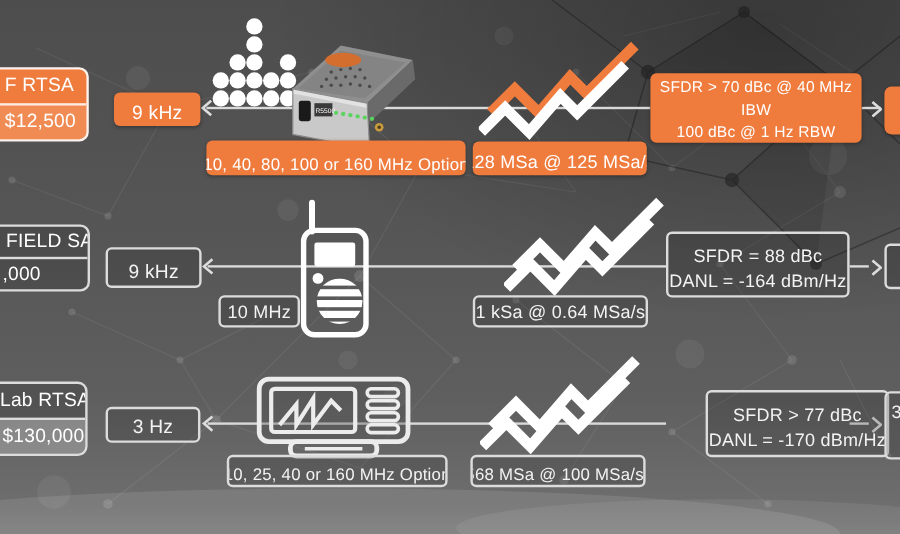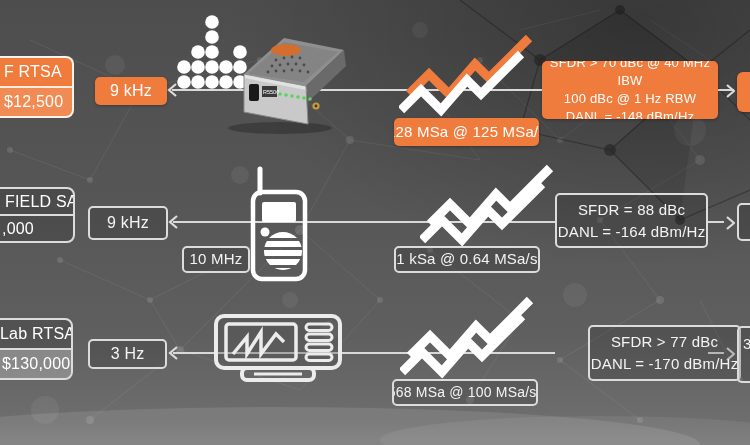--- a/index.html
+++ b/index.html
@@ -2,21 +2,21 @@
 <html><head>
 <meta charset="utf-8">
 <style>
   html,body{margin:0;padding:0;background:#333;}
   .canvas{
     position:relative;width:750px;height:445px;overflow:hidden;
     background:linear-gradient(180deg,#4d4d4d 0%,#565656 45%,#5f5f5f 75%,#6e6e6e 95%,#787878 100%);
     font-family:"Liberation Sans",sans-serif;color:#fff;
   }
   .abs{position:absolute;box-sizing:border-box;}
-  .box{display:flex;align-items:center;justify-content:center;text-align:center;
+  .box{display:flex;align-items:flex-end;justify-content:center;text-align:center;
        line-height:1.25;letter-spacing:.2px;overflow:hidden;}
   .orange{background:#ef7b3d;border-radius:5px;color:#fff;box-shadow:0 1px 3px rgba(0,0,0,.28);}
   .outl{border:2px solid #dcdcdc;border-radius:5px;background:rgba(25,25,25,.18);color:#f3f3f3;}
   .prod{flex-direction:column;align-items:stretch;justify-content:stretch;
         border-radius:8px;padding:0;display:flex;}
   .prod .band{flex:1;display:flex;align-items:center;white-space:nowrap;}
   .prod .divider{height:2px;flex:none;}
   .prod-orange{background:#ef7b3d;border:2px solid rgba(255,255,255,.9);}
   .prod-orange .divider{background:rgba(255,255,255,.85);}
   .prod-outl{border:2px solid #dcdcdc;background:rgba(25,25,25,.18);}
@@ -187,28 +187,28 @@
   </svg>
 
   <div class="abs box prod prod-orange" style="left:-42px;top:56px;width:116px;height:62px">
     <div class="band t16" style="padding-left:44px">F RTSA</div>
     <div class="divider"></div>
     <div class="band t16" style="padding-left:44px;background:rgba(255,255,255,.12)">$12,500</div>
   </div>
 
   <div class="abs box orange t16" style="left:95px;top:77px;width:72px;height:28px">9 kHz</div>
 
+  <div class="abs box orange t14 nowrap" style="left:172px;top:117px;width:216px;height:29px">10, 40, 80, 100 or 160 MHz Option</div>
 
   <div class="abs box orange t15 nowrap" style="left:394px;top:118px;width:145px;height:28px">128 MSa @ 125 MSa/s</div>
 
   <div class="abs box orange" style="left:542px;top:61px;width:176px;height:58px">
     <div class="speclines t13" style="line-height:1.4">
       <div>SFDR &gt; 70 dBc @ 40 MHz IBW</div>
       <div>100 dBc @ 1 Hz RBW</div>
-      <div>DANL = -148 dBm/Hz</div>
     </div>
   </div>
 
   <div class="abs box orange" style="left:737px;top:72px;width:26px;height:40px;border-radius:6px"></div>
 
   <div class="line" style="left:173px;top:221px;width:382px"></div>
   <svg class="abs" style="left:168px;top:214px" width="10" height="16" viewBox="0 0 10 16">
     <path d="M9,2 L2,8 L9,14" stroke="#dcdcdc" stroke-width="2.2" fill="none"></path>
   </svg>
   <div class="line" style="left:708px;top:221px;width:16px"></div>
@@ -290,20 +290,21 @@
   </svg>
 
   <div class="abs box prod prod-outl" style="left:-42px;top:318px;width:115px;height:62px">
     <div class="band t16" style="padding-left:40px">Lab RTSA</div>
     <div class="divider"></div>
     <div class="band t16 band-light" style="padding-left:42px">$130,000+</div>
   </div>
 
   <div class="abs box outl t16" style="left:88px;top:339px;width:79px;height:30px">3 Hz</div>
 
+  <div class="abs box outl t14 nowrap" style="left:189px;top:379px;width:184px;height:27px">10, 25, 40 or 160 MHz Option</div>
 
   <div class="abs box outl t14 nowrap" style="left:392px;top:379px;width:146px;height:27px">568 MSa @ 100 MSa/s*</div>
 
   <div class="abs box outl" style="left:588px;top:325px;width:153px;height:56px">
     <div class="speclines t15" style="line-height:1.45">
       <div>SFDR &gt; 77 dBc</div>
       <div>DANL = -170 dBm/Hz</div>
     </div>
   </div>
 

